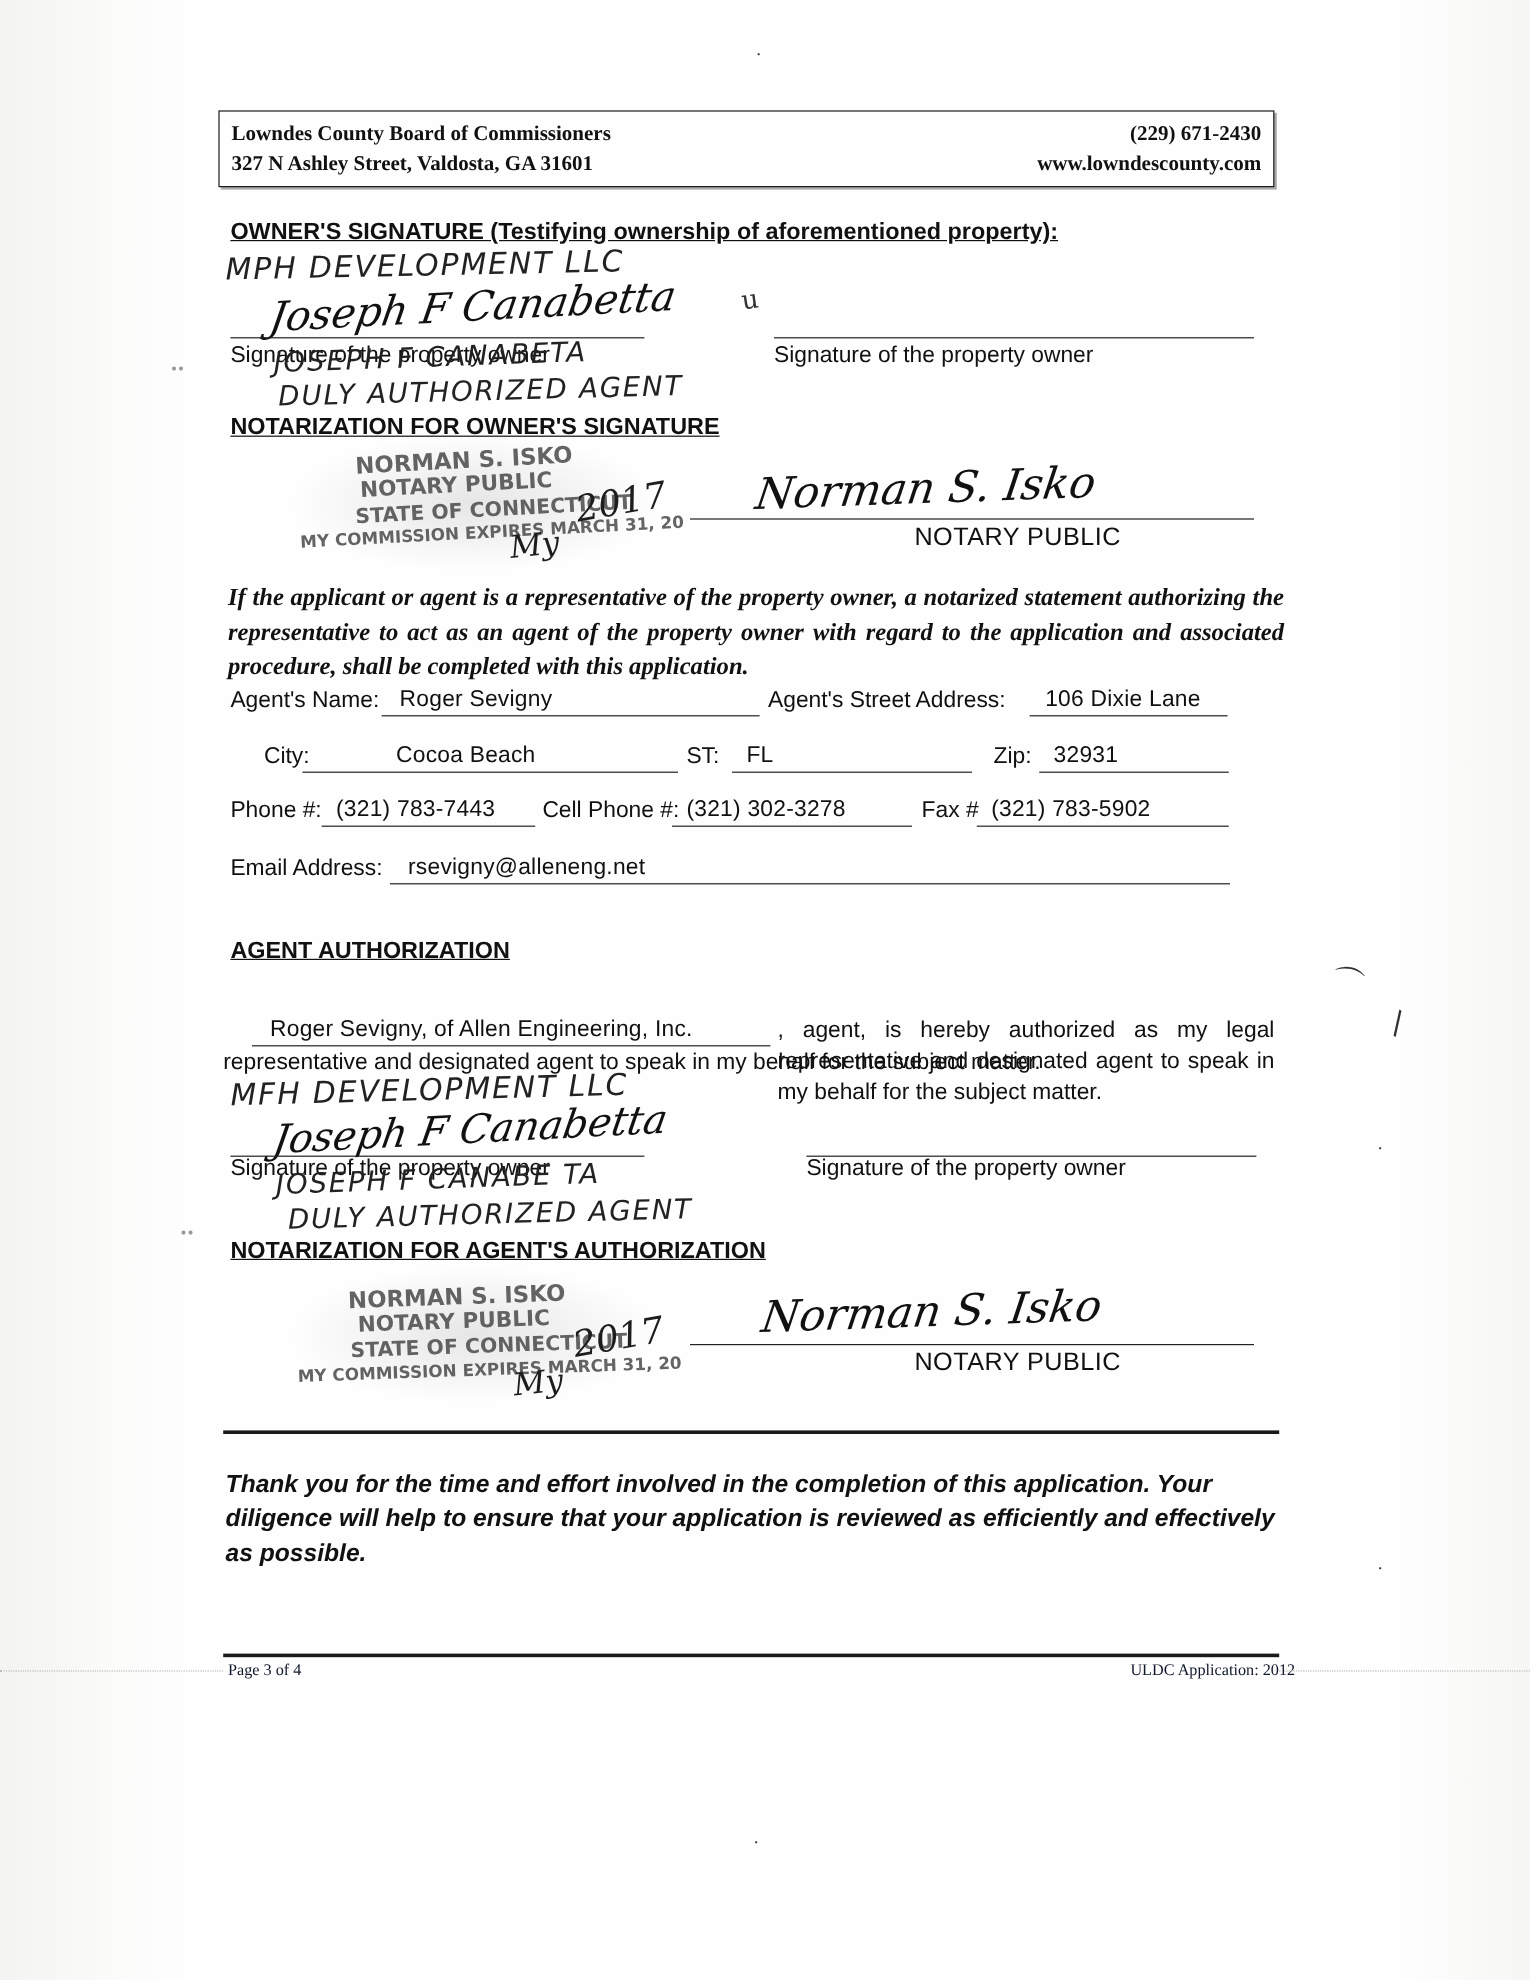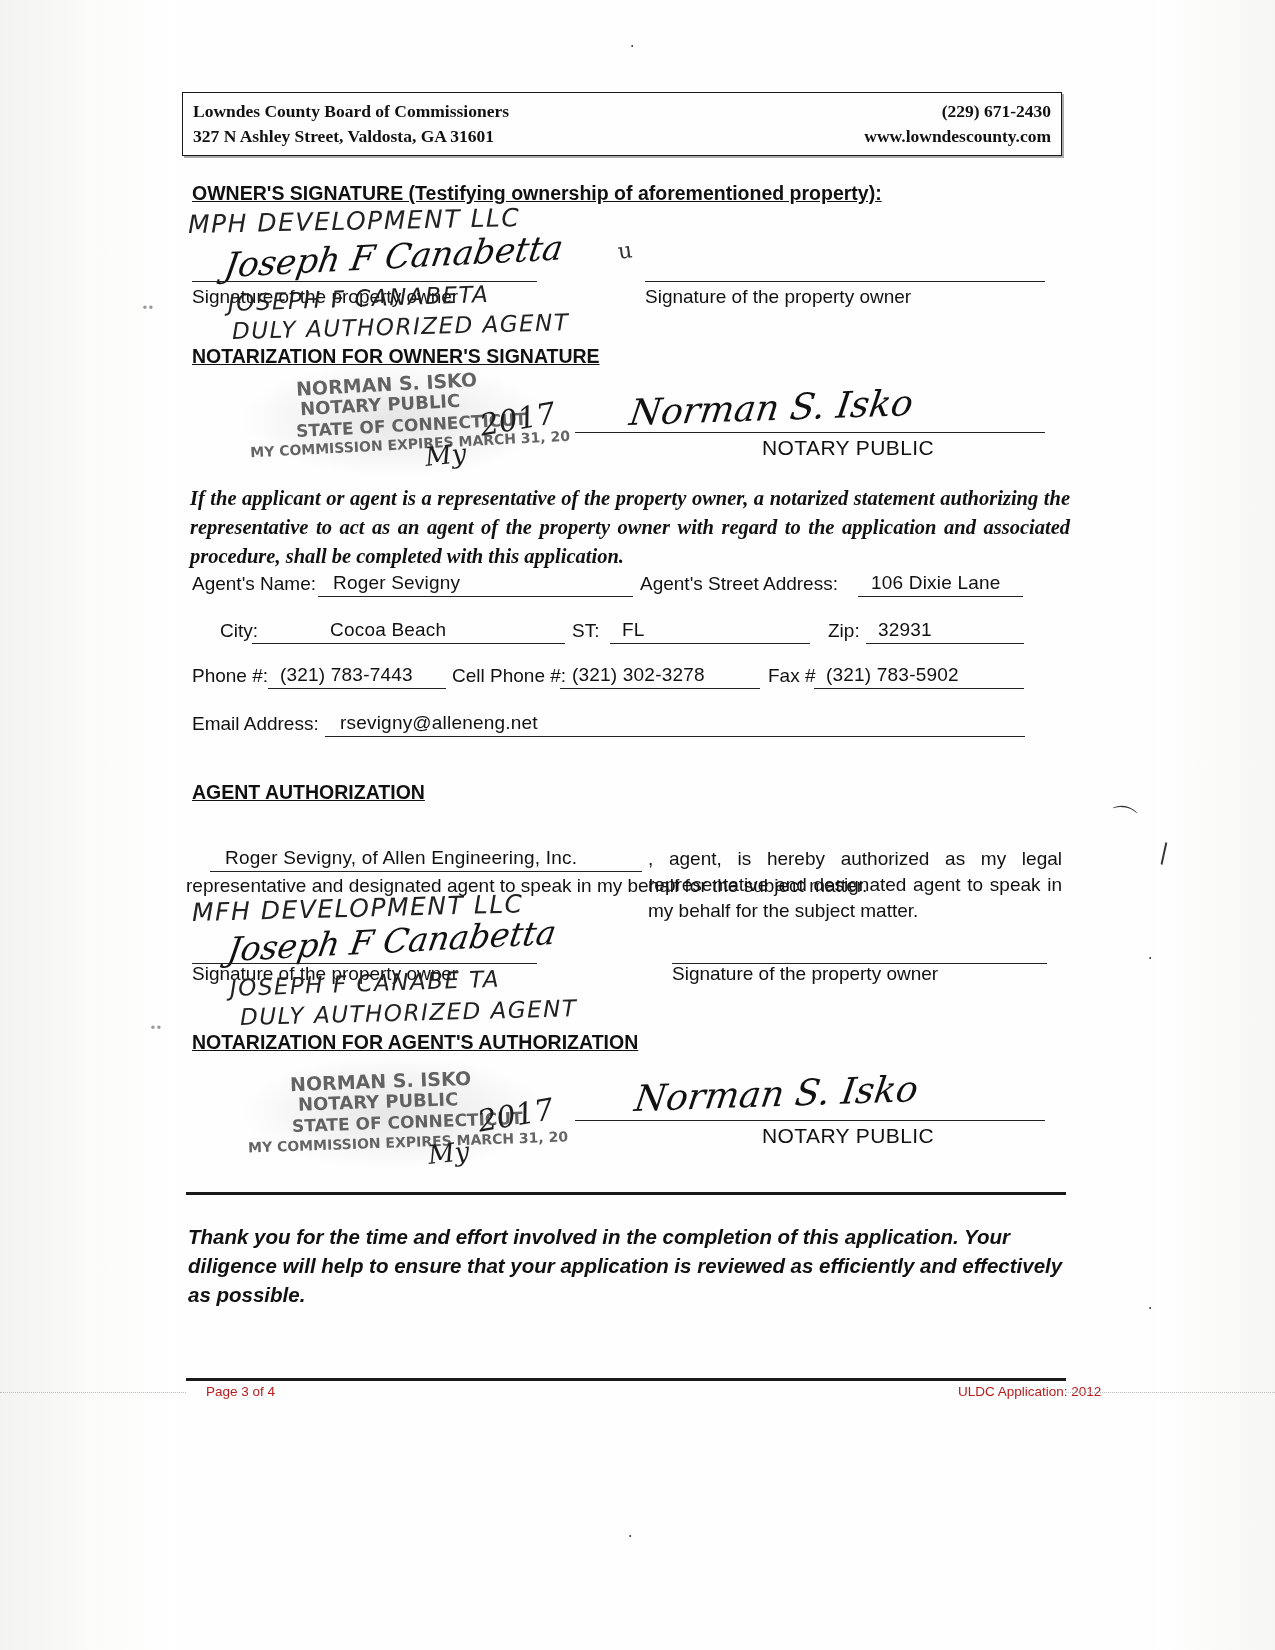--- a/index.html
+++ b/index.html
@@ -153,24 +153,23 @@
   }
 
   .notary-label {
     position: absolute;
     font-size: 21px;
     letter-spacing: .4px;
   }
 
   .footer-text {
     position: absolute;
-    font-family: Liberation Sans, sans-serif;
+    font-family: Liberation Serif, serif;
     font-size: 13.5px;
-    color: #b91c1c;
-    margin-left: 16px;
+    color: #0f172a;
   }
 
   .thanks {
     position: absolute;
     font-family: "Liberation Sans", sans-serif;
     font-style: italic;
     font-weight: bold;
     font-size: 20.5px;
     line-height: 29px;
     width: 875px;

